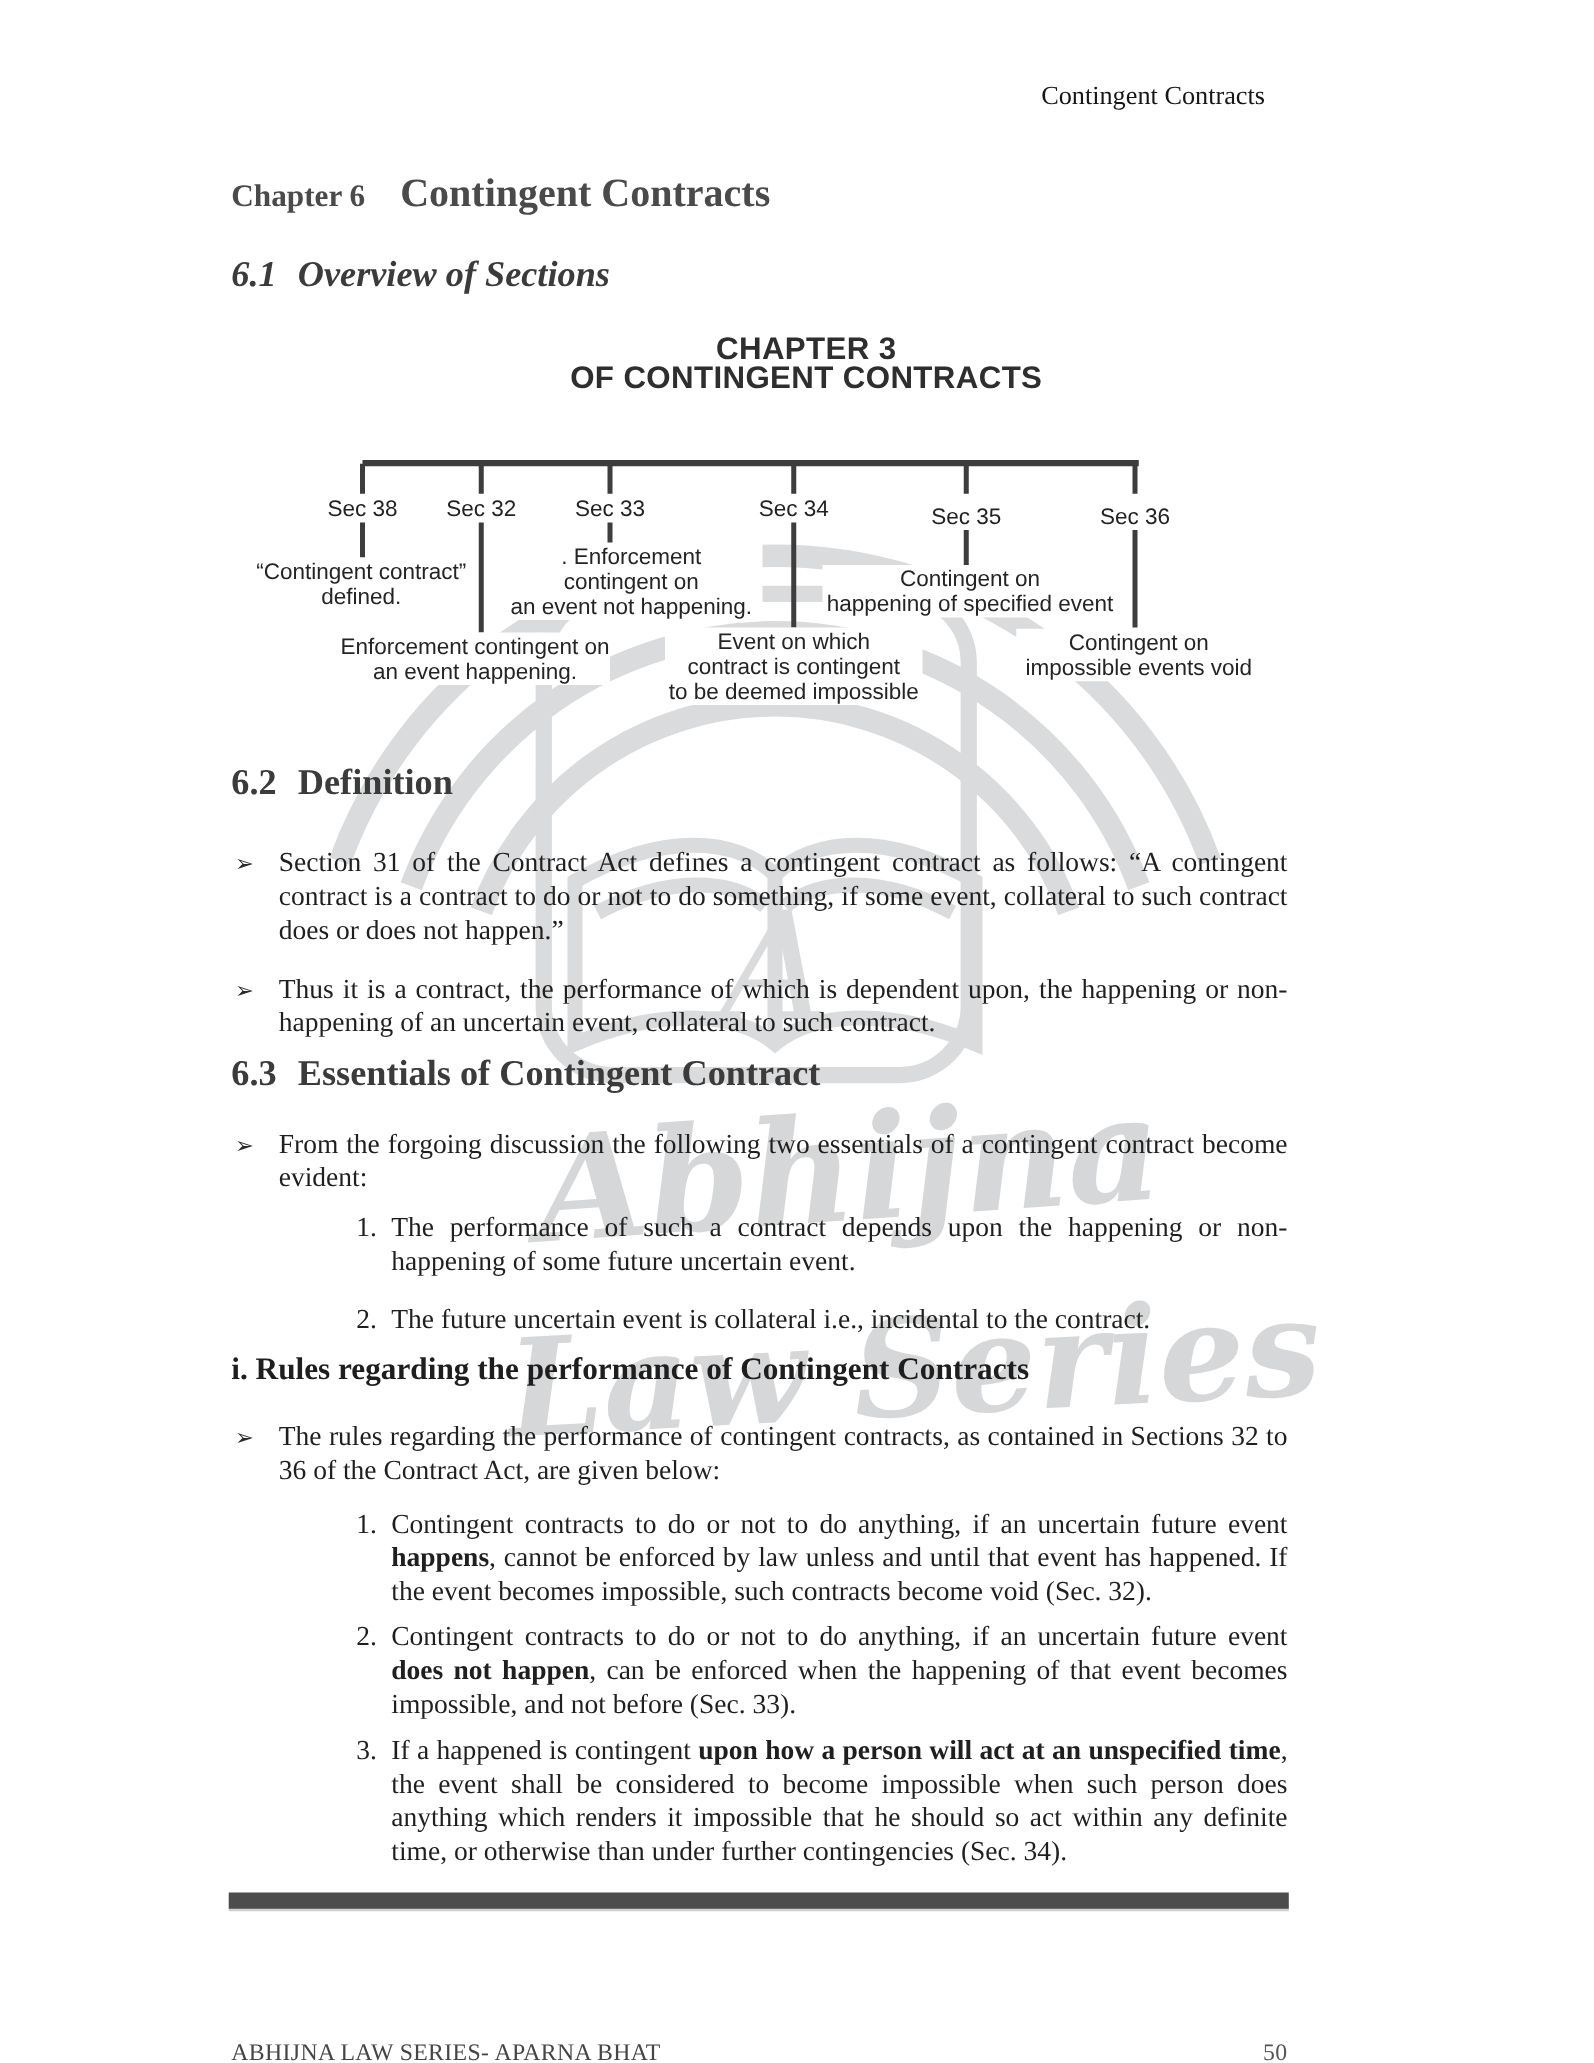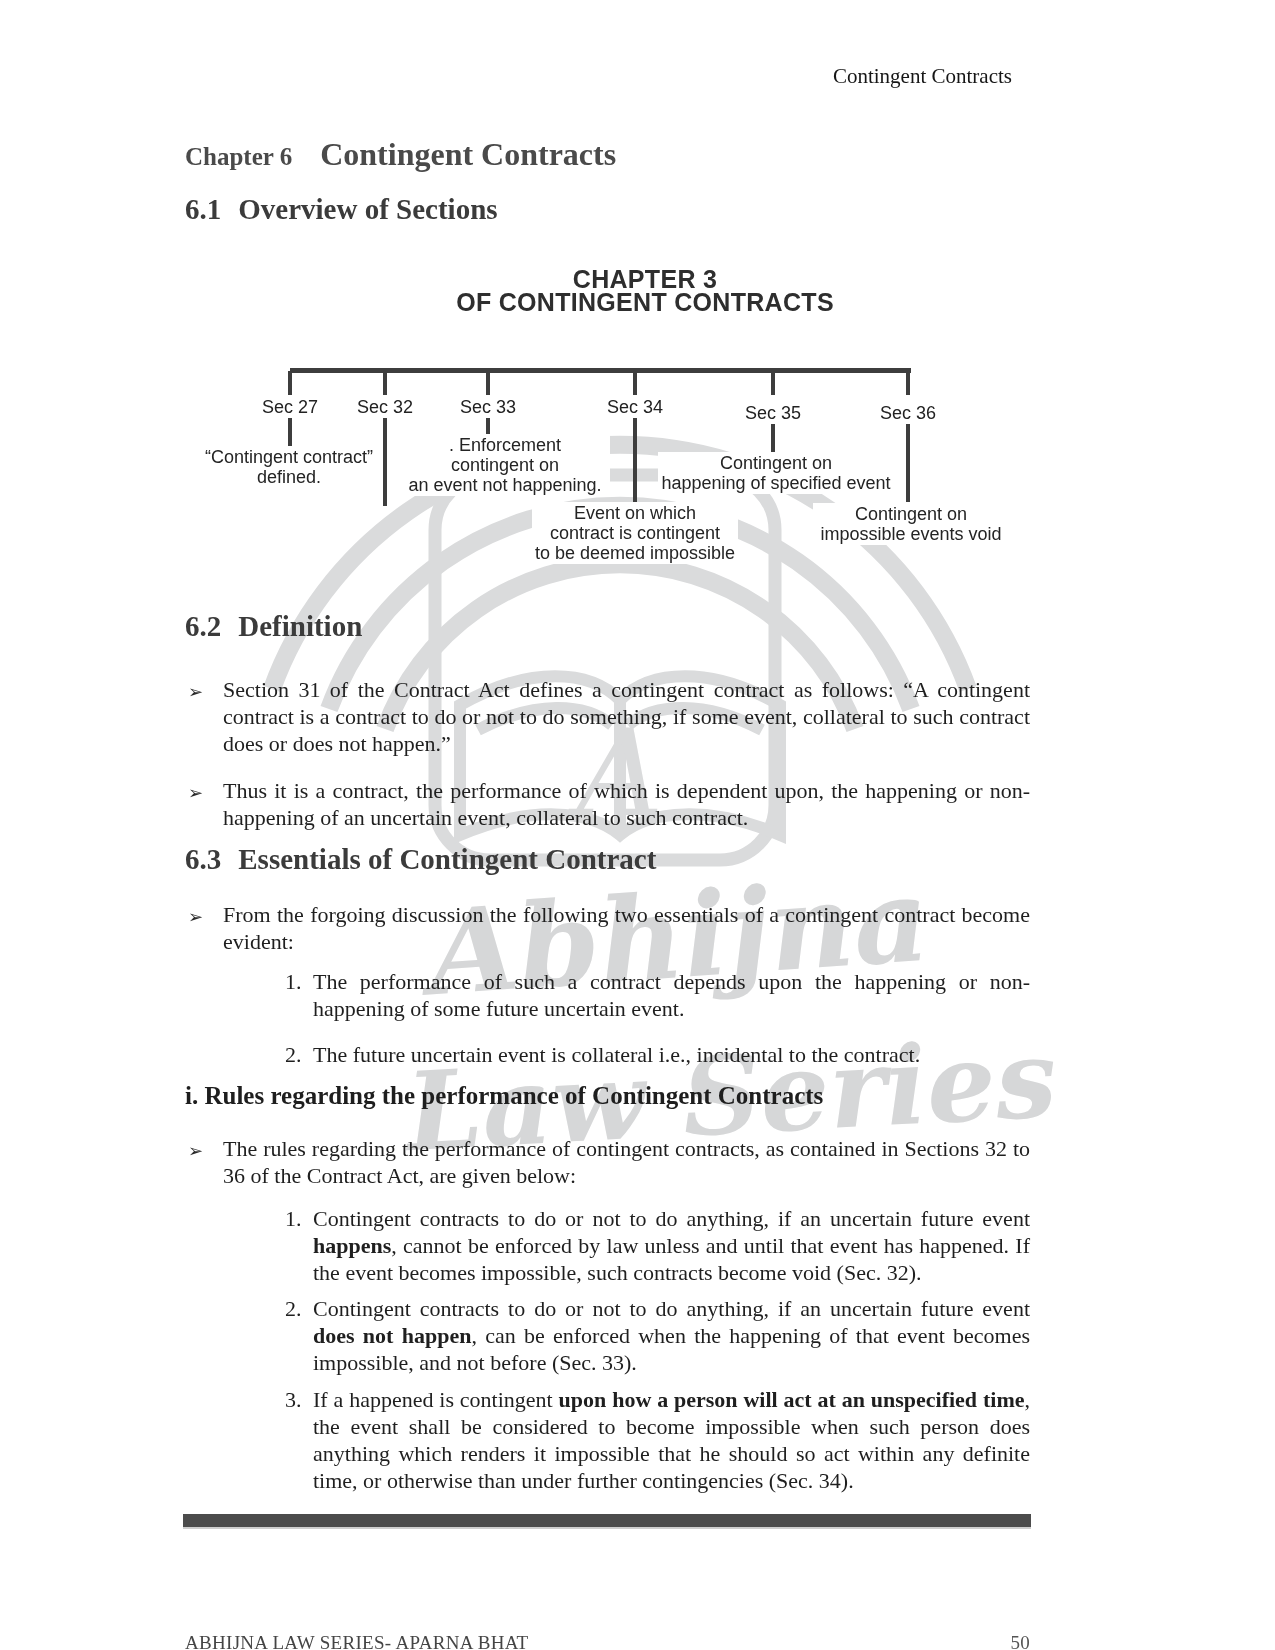--- a/index.html
+++ b/index.html
@@ -19,21 +19,21 @@
   .wm-abhijna { left:428px; top:868px; font-size:116px; transform:rotate(-4deg); }
   .wm-lawseries { left:406px; top:1032px; font-size:108px; transform:rotate(-3deg); }
   
   .z { position:absolute; z-index:2; }
   .running-header { top:64px; right:263px; font-size:21px; color:#161616; }
   .h1row { left:185px; top:136px; display:flex; align-items:baseline; gap:28px; color:#4a4a4a; }
   .h1row .chap { font-size:25px; font-weight:bold; }
   .h1row .h1title { font-size:32px; font-weight:bold; }
   .h2 { font-weight:bold; font-size:29px; color:#3b3b3b; }
   .h2 .sect-title { margin-left:17px; }
-  .h61 { left:185px; top:193px; }
+  .h61 { left:185px; top:204px;font-style:italic; }
   .h62 { left:185px; top:610px; }
   .h63 { left:185px; top:843px; }
   .h-rules { left:185px; top:1082px; font-size:25px; font-weight:bold; color:#1e1e1e; }
   
   .bullet {
     left:185px; width:845px; padding-left:38px;
     font-size:22px; line-height:27px; text-align:justify; color:#1f1f1f;
   }
   .bullet .marker {
     position:absolute; left:3px; top:2px; font-size:18px;
@@ -133,36 +133,38 @@
     </div>
     <div class="hline"></div>
 
     <div class="tick tk31"></div>
     <div class="tick tk32"></div>
     <div class="tick tk33"></div>
     <div class="tick tk34"></div>
     <div class="tick tk35"></div>
     <div class="tick tk36"></div>
 
-    <div class="dg-label lb31">Sec 27</div>
+    <div class="dg-label lb31">Sec 38</div>
     <div class="dg-label lb32">Sec 32</div>
     <div class="dg-label lb33">Sec 33</div>
     <div class="dg-label lb34">Sec 34</div>
     <div class="dg-label lb35">Sec 35</div>
     <div class="dg-label lb36">Sec 36</div>
 
     <div class="stem st31"></div>
     <div class="stem st32"></div>
     <div class="stem st33"></div>
     <div class="stem st34"></div>
     <div class="stem st35"></div>
     <div class="stem st36"></div>
 
     <div class="dg-desc ds31">“Contingent contract”
 defined.</div>
+    <div class="dg-desc ds32">Enforcement contingent on
+an event happening.</div>
     <div class="dg-desc ds33">. Enforcement
 contingent on
 an event not happening.</div>
     <div class="dg-desc ds34">Event on which
 contract is contingent
 to be deemed impossible</div>
     <div class="dg-desc ds35">Contingent on
 happening of specified event</div>
     <div class="dg-desc ds36">Contingent on
 impossible events void</div>

